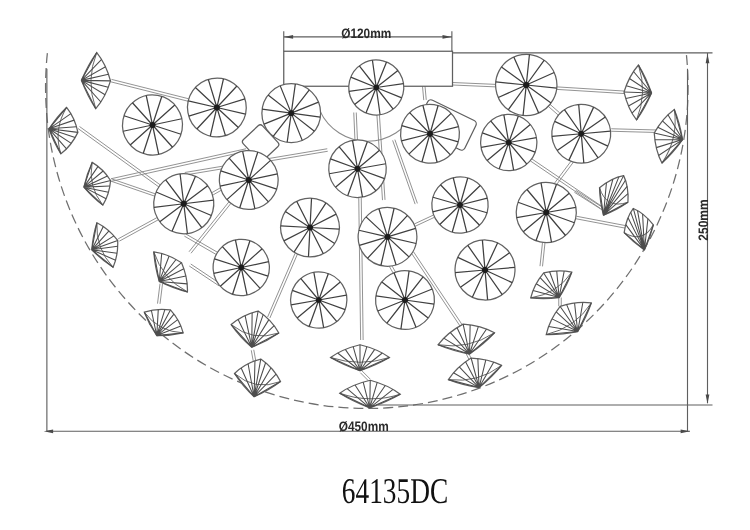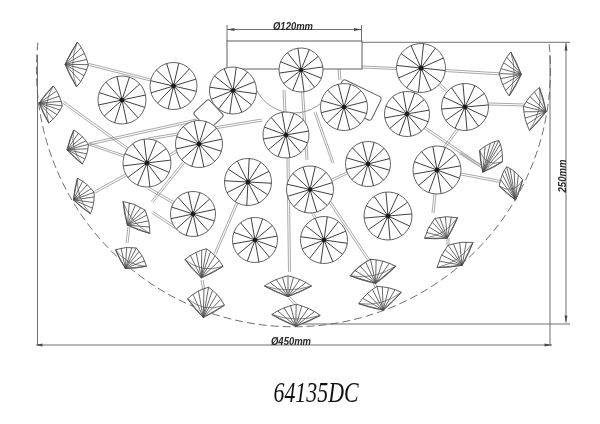--- a/index.html
+++ b/index.html
@@ -1,15 +1,15 @@
 <!DOCTYPE html>
 <html><head><meta charset="utf-8">
 <style>
 html,body{margin:0;padding:0;background:#fff;}
-#c{width:600px;height:424px;position:relative;font-style:italic;}
+#c{width:600px;height:424px;position:relative;}
 </style></head>
 <body>
 <div id="c">
 <svg width="600" height="424" viewBox="0 0 600 424" xmlns="http://www.w3.org/2000/svg">
 <defs>
 <g id="umb">
 <path d="M12.5,0 Q7.0,-12.5 0,-22 Q-8.0,-13.2 -12,0 Q-8.0,13.2 0,22 Q7.0,12.5 12.5,0 Z" fill="#fff" stroke="#5f5f5f" stroke-width="1" vector-effect="non-scaling-stroke"></path>
 <path d="M0,-22 Q9,0 0,22" fill="none" stroke="#6a6a6a" stroke-width="0.8" vector-effect="non-scaling-stroke"></path>
 <path d="M12.5,0 L0.0,-22.0 M12.5,0 L-4.2,-16.7 M12.5,0 L-7.6,-11.0 M12.5,0 L-10.2,-5.1 M12.5,0 L-12.0,0.0 M12.5,0 L-10.2,5.1 M12.5,0 L-7.6,11.0 M12.5,0 L-4.2,16.7 M12.5,0 L0.0,22.0" fill="none" stroke="#4d4d4d" stroke-width="0.85" vector-effect="non-scaling-stroke"></path>
 </g>

